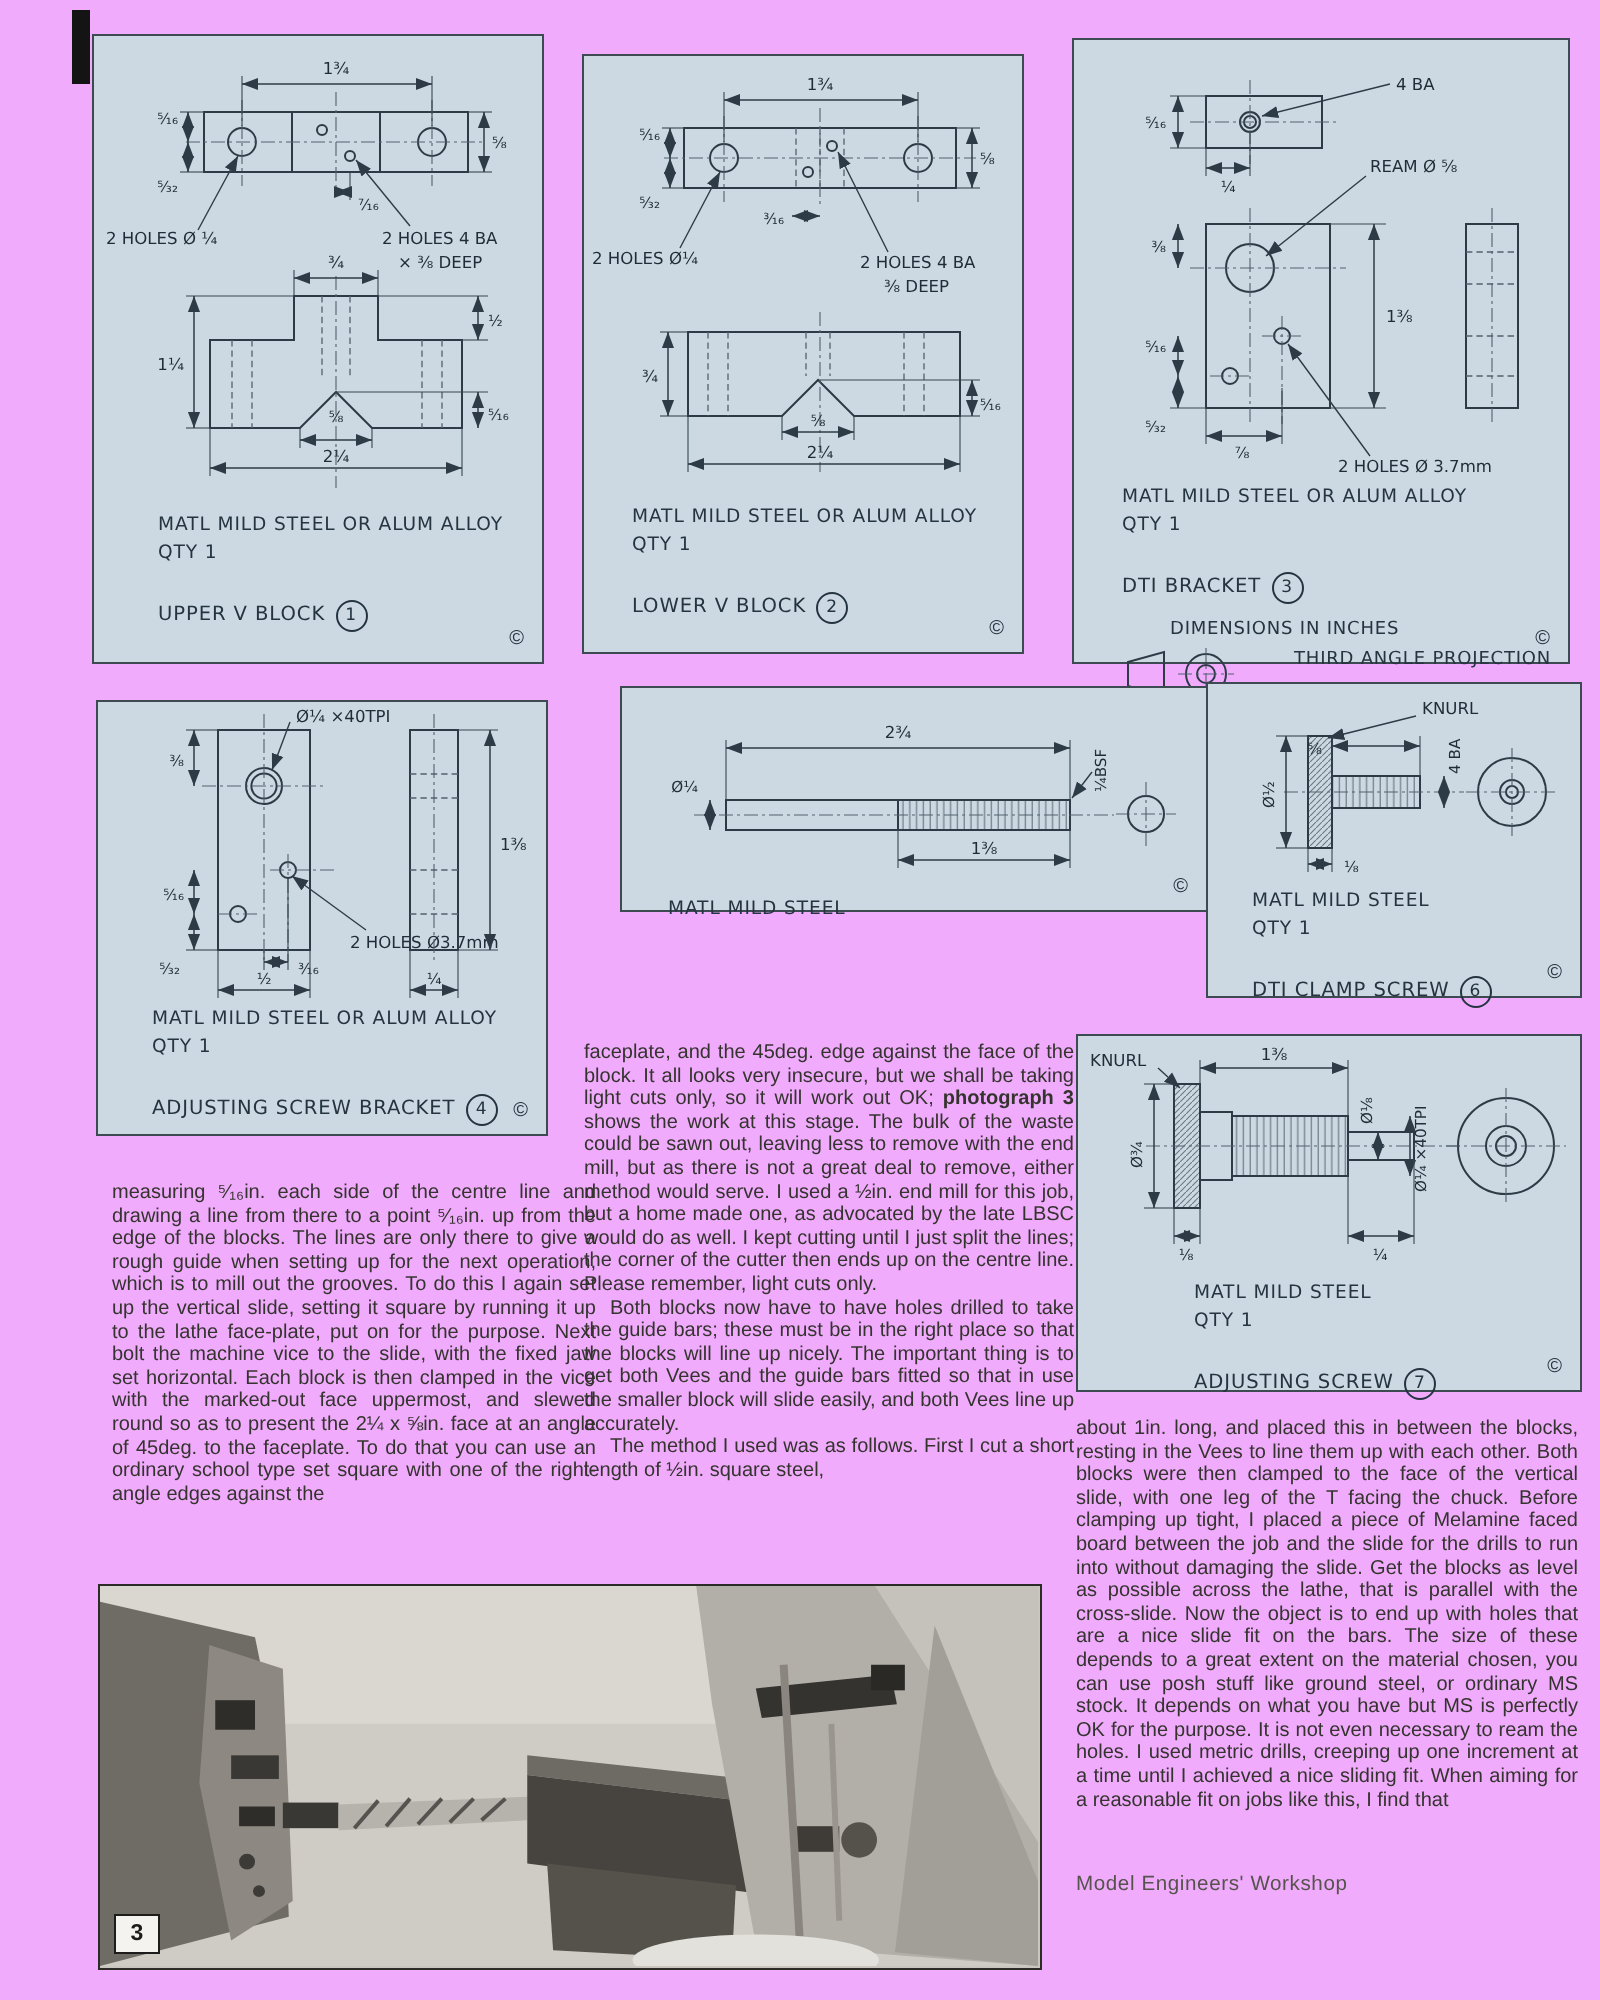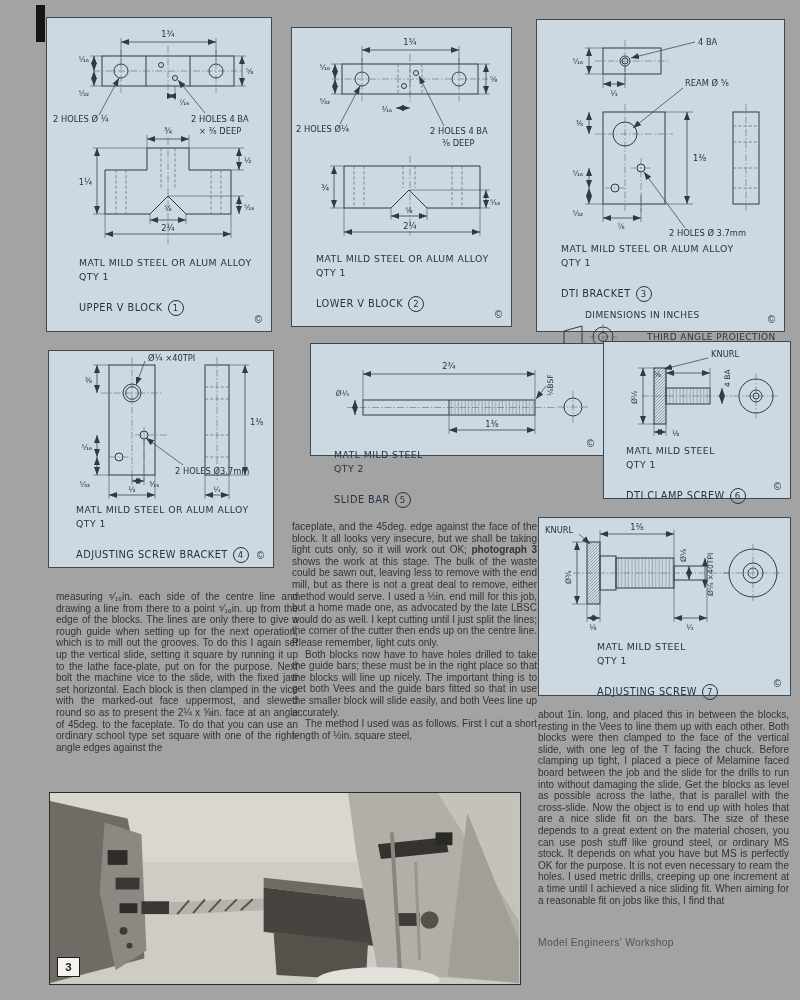--- a/index.html
+++ b/index.html
@@ -1,29 +1,29 @@
 <!DOCTYPE html>
 <html><head>
 <meta charset="utf-8">
 <style>
   html,body{margin:0;padding:0;background:#e8e6e0;}
-  .page{position:relative;width:800px;height:1000px;background:#a3a3a3;overflow:hidden;
+  .page{position:relative;width:800px;height:1000px;background:#f0abfc;overflow:hidden;
         font-family:"Liberation Sans",sans-serif;}
   .scanmark{position:absolute;background:#141414;}
   
   .dbox{position:absolute;background:#ccd9e2;border:1.5px solid #3d4a52;box-sizing:border-box;}
   .dbox svg{display:block;}
   .notes{font-family:"DejaVu Sans",sans-serif;font-size:9.3px;color:#243440;
          letter-spacing:.45px;line-height:1.5;}
   .nameline{font-size:9.8px;margin-top:16px;display:flex;align-items:center;gap:5px;}
   .circ{display:inline-flex;align-items:center;justify-content:center;width:14px;height:14px;
         border:1.1px solid #243440;border-radius:50%;font-size:8.5px;flex:none;}
   .cc{position:absolute;right:9px;bottom:6px;font-size:10px;color:#243440;}
   .dimnote{font-family:"DejaVu Sans",sans-serif;font-size:9px;color:#243440;letter-spacing:.4px;padding-left:24px;}
-  .projrow{display:flex;align-items:center;gap:4px;margin-top:2px;}
+  .projrow{display:flex;gap:4px;margin-top:2px;}
   
   .ln{stroke:#2c3b45;stroke-width:1;fill:none;}
   .cl{stroke:#51626c;stroke-width:.55;fill:none;stroke-dasharray:7 2 1.5 2;}
   .hid{stroke:#51626c;stroke-width:.65;fill:none;stroke-dasharray:3.2 2;}
   .ext{stroke:#35464f;stroke-width:.55;fill:none;}
   .dim{stroke:#2c3b45;stroke-width:.75;fill:none;marker-start:url(#ah);marker-end:url(#ah);}
   .ldr{stroke:#2c3b45;stroke-width:.7;fill:none;marker-end:url(#ah);}
   .dtx{font-family:"DejaVu Sans",sans-serif;font-size:8.3px;fill:#1e2d37;}
   .dtx2{font-family:"DejaVu Sans",sans-serif;font-size:7.6px;fill:#1e2d37;}
   
@@ -397,25 +397,20 @@
         <text class="dtx" x="181" y="83" text-anchor="middle">1⅜</text>
       </g>
       <g>
         <circle class="ln" cx="262" cy="63" r="9"></circle>
         <line class="cl" x1="262" y1="47" x2="262" y2="79"></line>
         <line class="cl" x1="247" y1="63" x2="277" y2="63"></line>
       </g>
     </svg>
     <div class="notes" style="margin-left:23px;margin-top:4px;">
       <div>MATL MILD STEEL</div>
-      <div>QTY 2</div>
-      <div class="nameline">
-        <span>SLIDE BAR</span>
-        <span class="circ">5</span>
-      </div>
     </div>
     <div class="cc">©</div>
   </section>
 
   <section class="dbox" style="left:603px;top:341px;width:188px;height:158px;">
     <svg viewBox="0 0 184 98" width="184" height="98">
       <g>
         <rect x="50" y="26" width="12" height="56" fill="url(#kn)"></rect>
         <rect class="ln" x="50" y="26" width="12" height="56"></rect>
         <rect x="62" y="46" width="44" height="16" fill="url(#th)"></rect>

